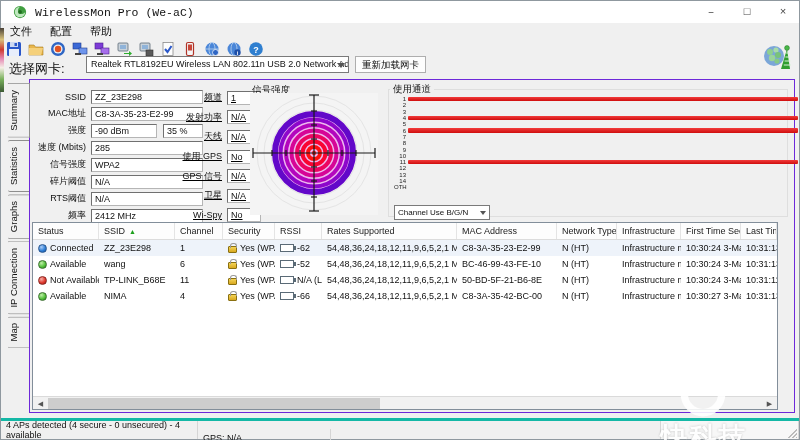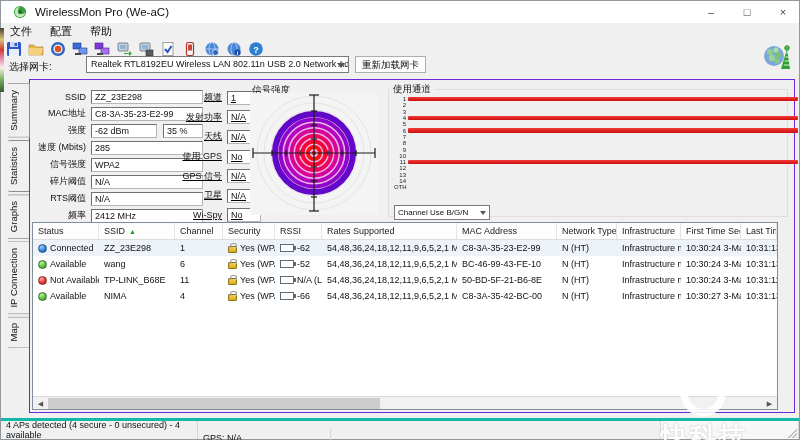--- a/index.html
+++ b/index.html
@@ -3,39 +3,39 @@
 <meta charset="utf-8">
 <style>
   * { margin:0; padding:0; box-sizing:border-box; }
   html,body { width:800px; height:440px; overflow:hidden;
     font-family:"Liberation Sans","DejaVu Sans",sans-serif; background:#f0f0f0; }
   .window { position:absolute; left:0; top:0; width:800px; height:440px;
     background:#f0f0f0; border:1px solid #8f989f; }
 
   
   .titlebar { position:absolute; left:0; top:0; width:100%; height:22px; background:#ffffff;
-    display:flex; align-items:center; }
+    display:flex; align-items:center;font-family:Liberation Mono, monospace; }
   .app-icon { width:14px; height:14px; margin:0 8px 0 12px; }
   .title-text { font-size:11.5px; color:#111; }
   .win-controls { position:absolute; right:8px; top:0; height:22px; display:flex; align-items:center; gap:20px; }
   .win-btn { width:16px; text-align:center; font-size:11px; color:#444; cursor:default; }
 
   
   .menubar { position:absolute; left:0; top:22px; width:100%; height:17px;
     display:flex; align-items:flex-start; background:#f0f0f0; }
   .menu-item { font-size:11px; color:#111; padding:1px 9px; }
 
   
   .toolbar { position:absolute; left:4px; top:39px; height:18px; display:flex; gap:5px; align-items:center; }
   .tbi { width:17px; height:16px; display:inline-flex; align-items:center; justify-content:center; }
   .brand-logo { position:absolute; right:8px; top:40px; width:30px; height:30px; }
 
   
   .adapter-row { position:absolute; left:0; top:55px; width:100%; height:20px; }
-  .adapter-label { position:absolute; left:8px; top:4px; font-size:10px; color:#111; }
+  .adapter-label { position:absolute; left:8px; top:4px; font-size:13px; color:#111; }
   .adapter-select { position:absolute; left:85px; top:0; width:263px; height:17px; background:#fff;
     border:1px solid #7a7a7a; font-size:9px; color:#111; line-height:15px; padding-left:4px;
     white-space:nowrap; overflow:hidden; }
   .adapter-select .chev { position:absolute; right:3px; top:6px; width:0; height:0;
     border-left:4px solid transparent; border-right:4px solid transparent; border-top:5px solid #555; }
   .reload-btn { position:absolute; left:354px; top:0; height:17px; padding:0 6px; background:#fdfdfd;
     border:1px solid #aeaeae; font-size:9.5px; line-height:15px; color:#111; }
 
   
   .tabstrip { position:absolute; left:6px; top:82px; width:23px; }
@@ -285,21 +285,21 @@
           <span class="f-box">ZZ_23E298</span>
 
         </div>
         <div class="f-row">
           <span class="f-label">MAC地址</span>
           <span class="f-box">C8-3A-35-23-E2-99</span>
 
         </div>
         <div class="f-row split">
           <span class="f-label">强度</span>
-          <span class="f-box">-62 dBm</span>
+          <span class="f-box">-90 dBm</span>
           <span class="f-box f-box2">35 %</span>
         </div>
         <div class="f-row">
           <span class="f-label">速度 (Mbits)</span>
           <span class="f-box">285</span>
 
         </div>
         <div class="f-row">
           <span class="f-label">信号强度</span>
           <span class="f-box">WPA2</span>

